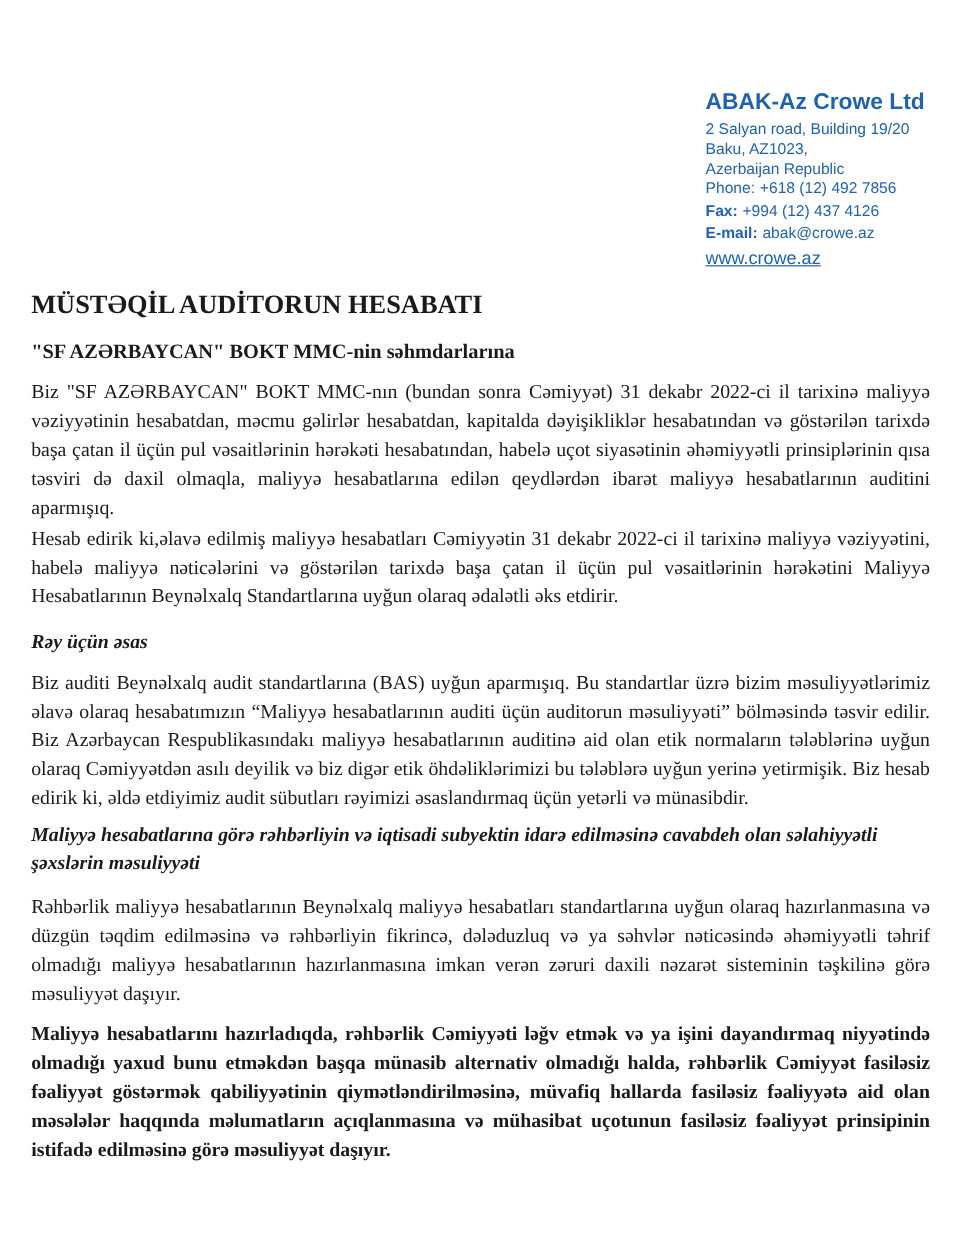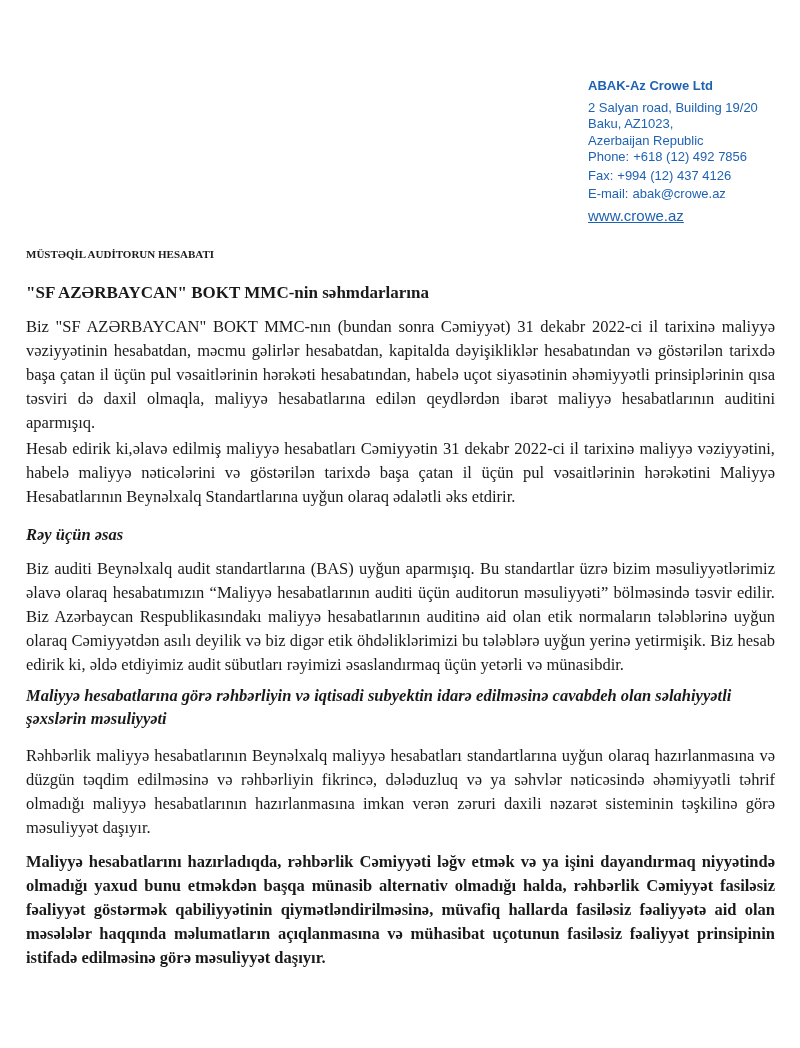--- a/index.html
+++ b/index.html
@@ -27,30 +27,30 @@
   }
 
   .contact {
     position: absolute; left: 588px; top: 78px;
     font-family: "Liberation Sans", "DejaVu Sans", sans-serif;
     font-style: normal;
     font-size: 13px; line-height: 16.5px;
     color: var(--link-blue, #1F62B2);
     white-space: nowrap;
   }
-  .contact .company { font-size: 13px; font-weight: bold; margin-bottom: 5px; }
-  .contact .row b { font-weight: normal; }
+  .contact .company { font-size: 19px; font-weight: bold; margin-bottom: 5px; }
+  .contact .row b { font-weight: bold; }
   .contact .cv { margin-left: 4px; }
   .contact .gap { margin-top: 2px; }
   .website { margin-top: 4px; font-size: 15px; line-height: 18px; }
   .website a { color: inherit; text-decoration: underline; cursor: pointer; }
 
   
   main { margin: 0 25px 0 26px; }
-  h1 { font-size: 11px; line-height: 20px; font-weight: bold; }
+  h1 { font-size: 22px; line-height: 20px; font-weight: bold; }
   h2 { font-size: 17px; line-height: 20px; font-weight: bold; margin-top: 19px; }
   .sec { font-size: 16.5px; line-height: 20px; font-weight: bold; font-style: italic; }
   #sec-opinion { margin-top: 21px; }
   #sec-basis { margin-top: 16px; }
   #sec-resp { margin-top: 7px; line-height: 23px; }
   p { text-align: justify; margin-top: 12px; }
   #p2 { margin-top: 2px; }
   #p3 { margin-top: 12px; }
   #p4 { margin-top: 14px; }
   #p5 { margin-top: 10px; font-weight: bold; }

